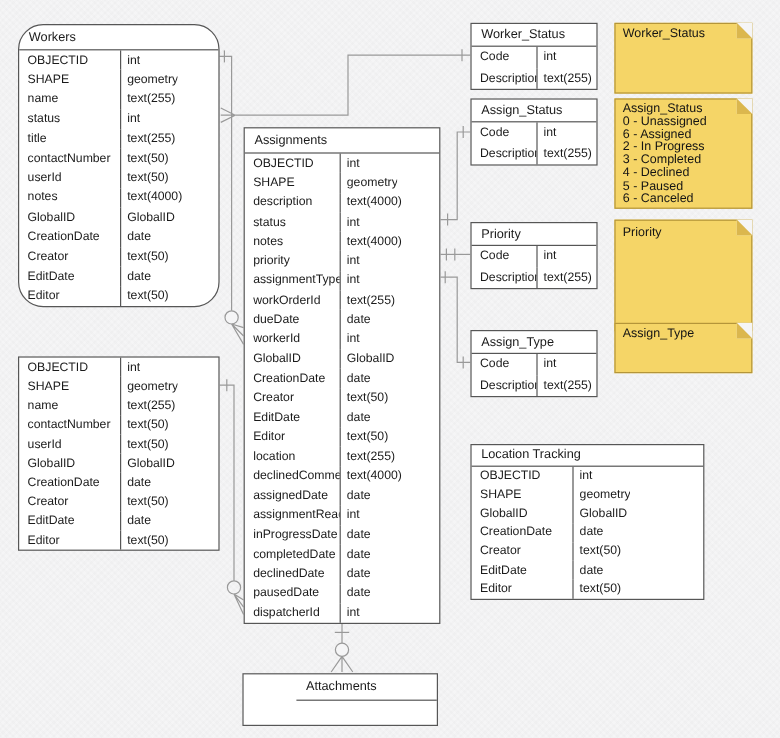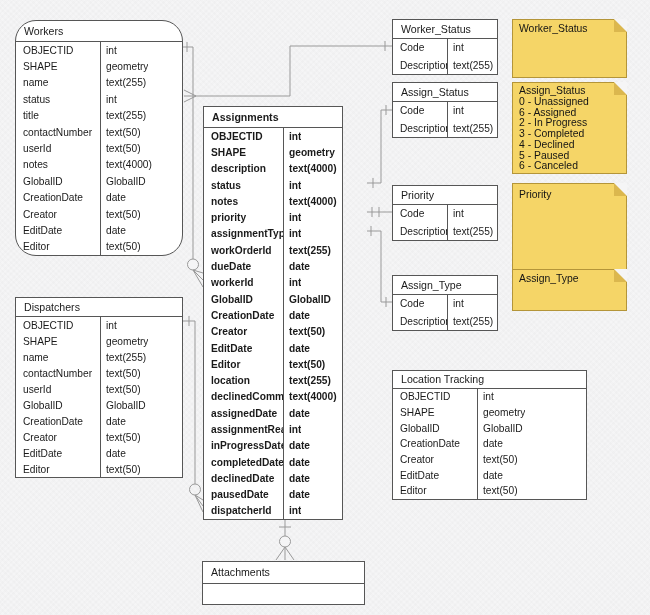--- a/index.html
+++ b/index.html
@@ -149,21 +149,20 @@
           <span class="ftype">date</span>
         </div>
         <div class="row">
           <span class="fname">Editor</span>
           <span class="ftype">text(50)</span>
         </div>
       </div>
   </div>
 
   <div class="tbl" style="left:15px;top:297px;width:168px;--th:18px;--rh:16px;--fw:85px;">
-    <div class="tbl-title">Dispatchers</div>
     <div class="tbl-body">
         <div class="row">
           <span class="fname">OBJECTID</span>
           <span class="ftype">int</span>
         </div>
         <div class="row">
           <span class="fname">SHAPE</span>
           <span class="ftype">geometry</span>
         </div>
         <div class="row">
@@ -194,21 +193,21 @@
           <span class="fname">EditDate</span>
           <span class="ftype">date</span>
         </div>
         <div class="row">
           <span class="fname">Editor</span>
           <span class="ftype">text(50)</span>
         </div>
       </div>
   </div>
 
-  <div class="tbl" style="left:203px;top:106px;width:140px;font-weight:bold;--th:20px;--rh:16.3px;--fw:80px;">
+  <div class="tbl" style="left:203px;top:106px;width:164px;--th:20px;--rh:16.3px;--fw:80px;">
     <div class="tbl-title">Assignments</div>
     <div class="tbl-body">
         <div class="row">
           <span class="fname">OBJECTID</span>
           <span class="ftype">int</span>
         </div>
         <div class="row">
           <span class="fname">SHAPE</span>
           <span class="ftype">geometry</span>
         </div>
@@ -386,21 +385,21 @@
           <span class="fname">EditDate</span>
           <span class="ftype">date</span>
         </div>
         <div class="row">
           <span class="fname">Editor</span>
           <span class="ftype">text(50)</span>
         </div>
       </div>
   </div>
 
-  <div class="tbl" style="left:202px;top:561px;width:163px;--th:21px;">
+  <div class="tbl" style="left:202px;top:561px;width:163px;padding-left:44px;--th:21px;">
     <div class="tbl-title">Attachments</div>
     <div class="attach-body"></div>
   </div>
 
   <div class="note lh13" style="left:512px;top:19px;height:59px;">
     <span class="nline">Worker_Status</span>
   </div>
 
   <div class="note lh11" style="left:512px;top:82px;height:92px;">
     <span class="nline">Assign_Status</span>

